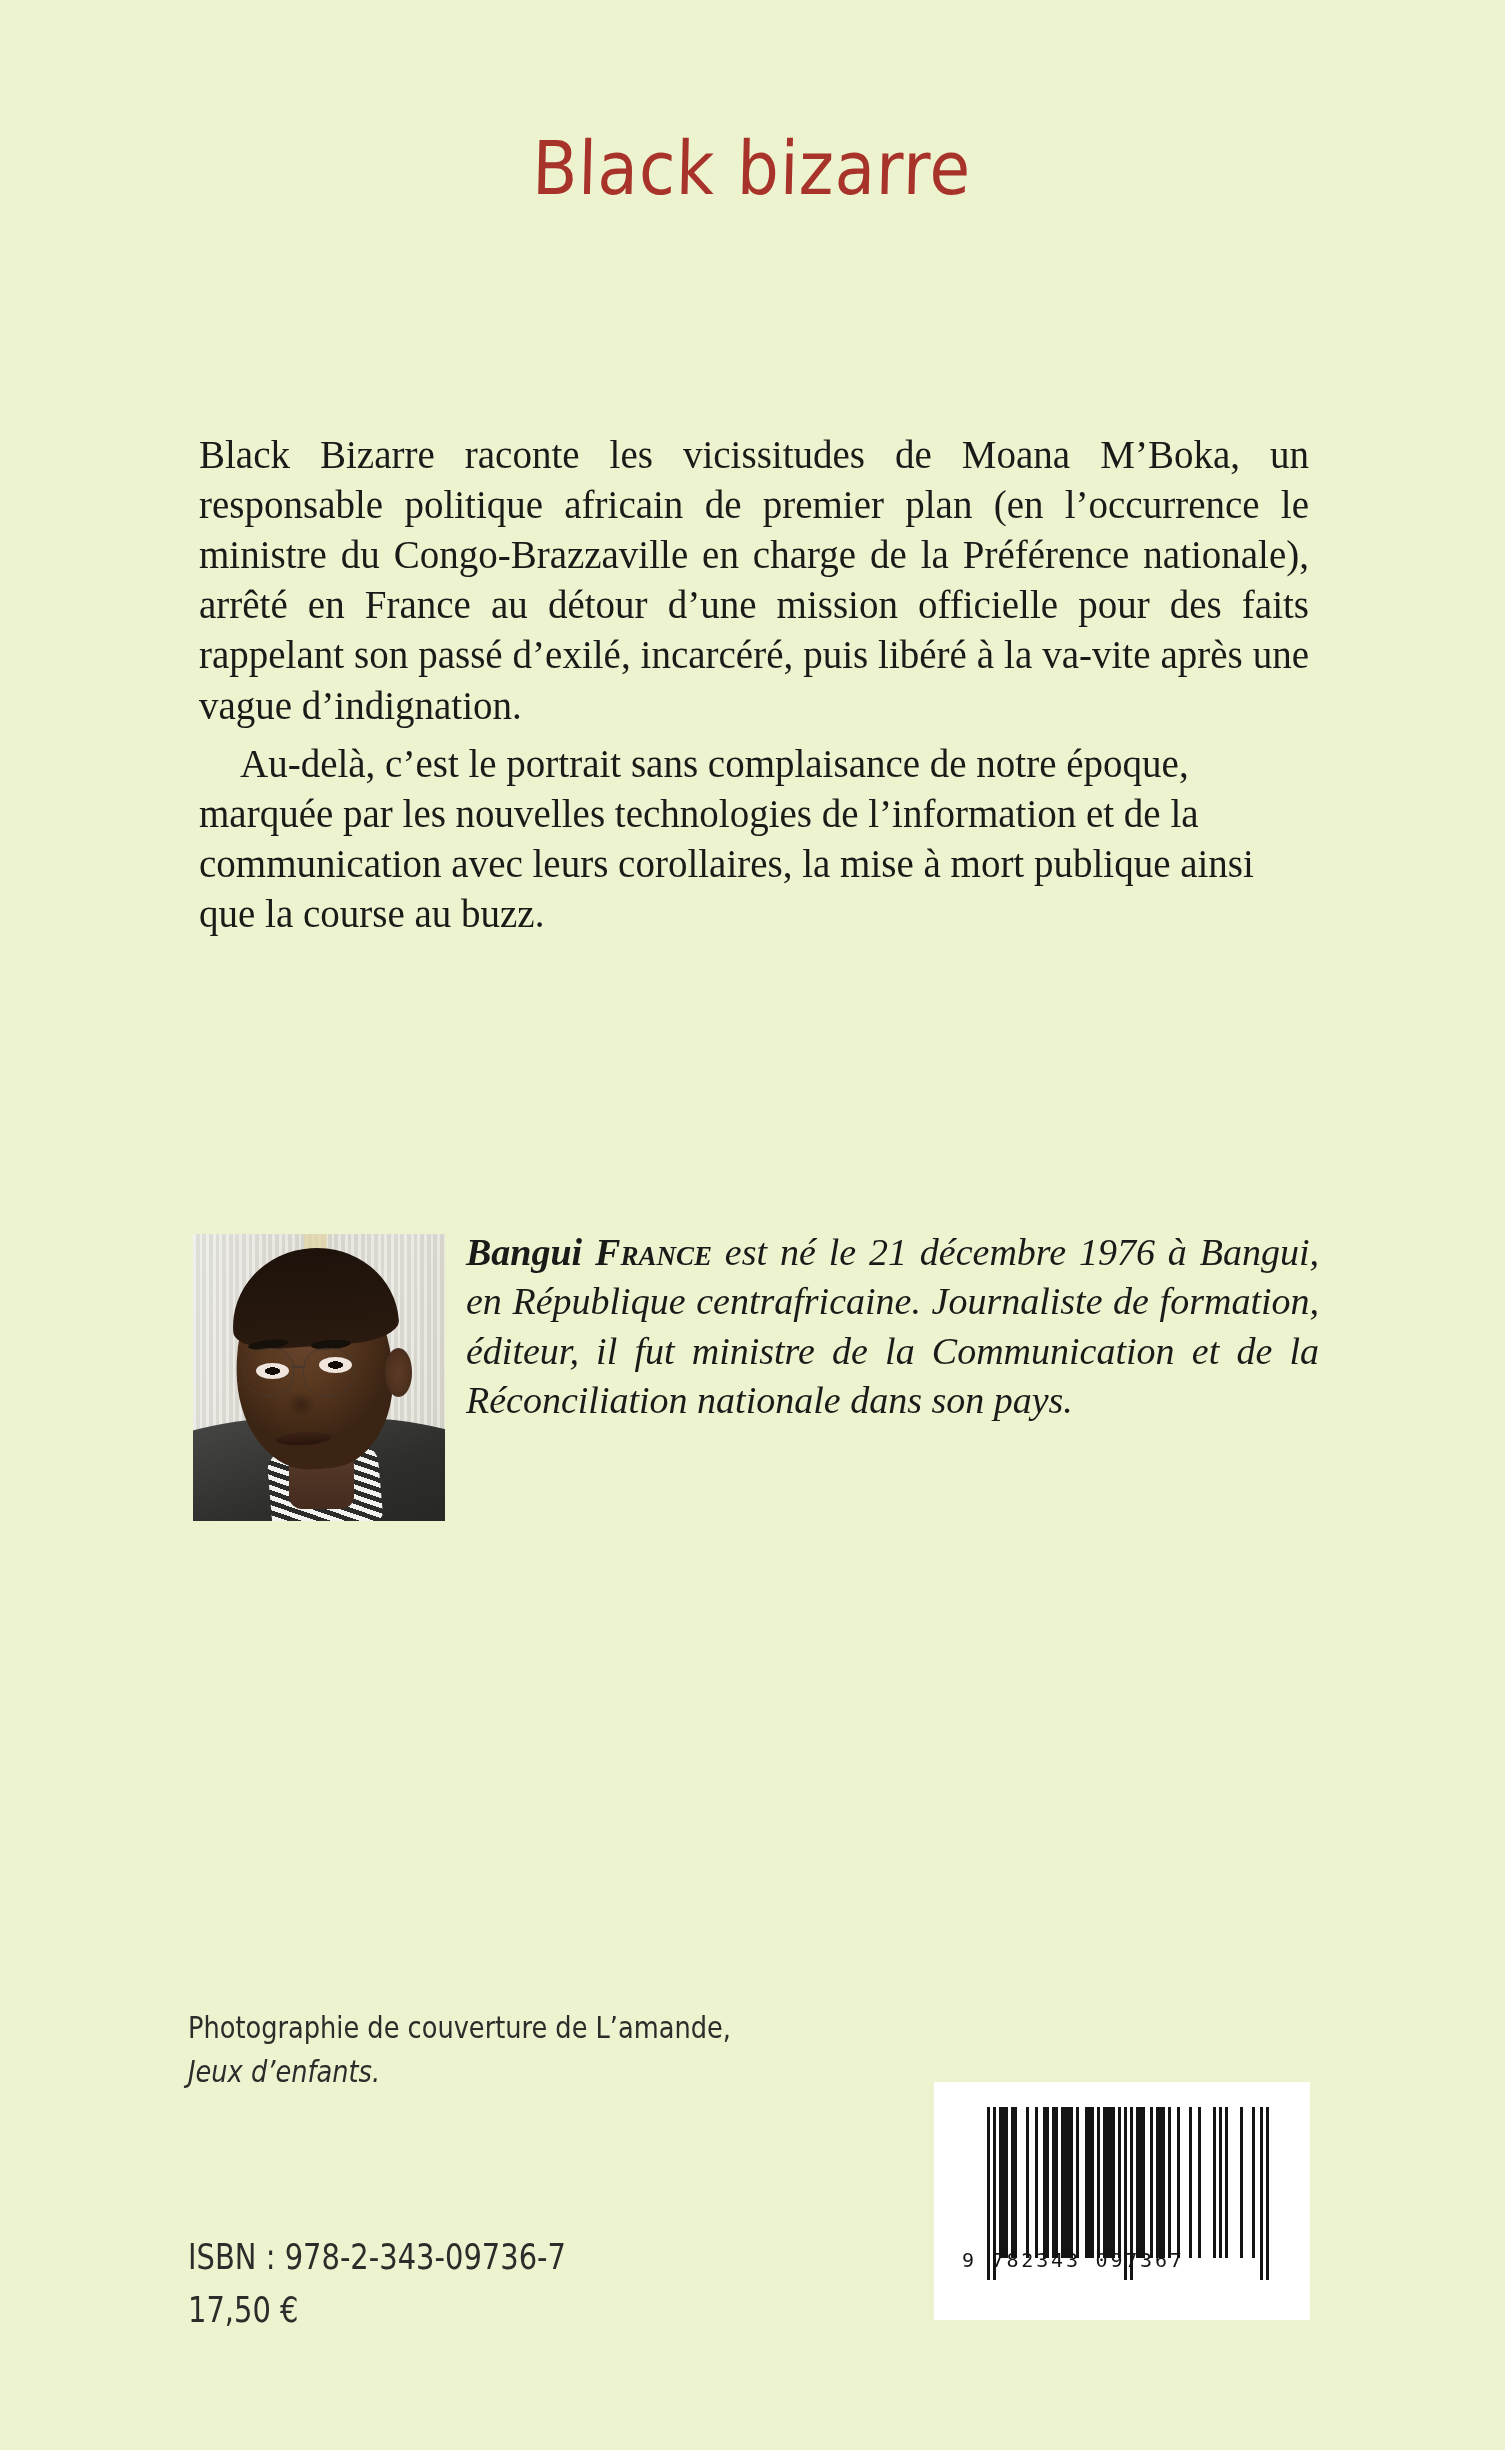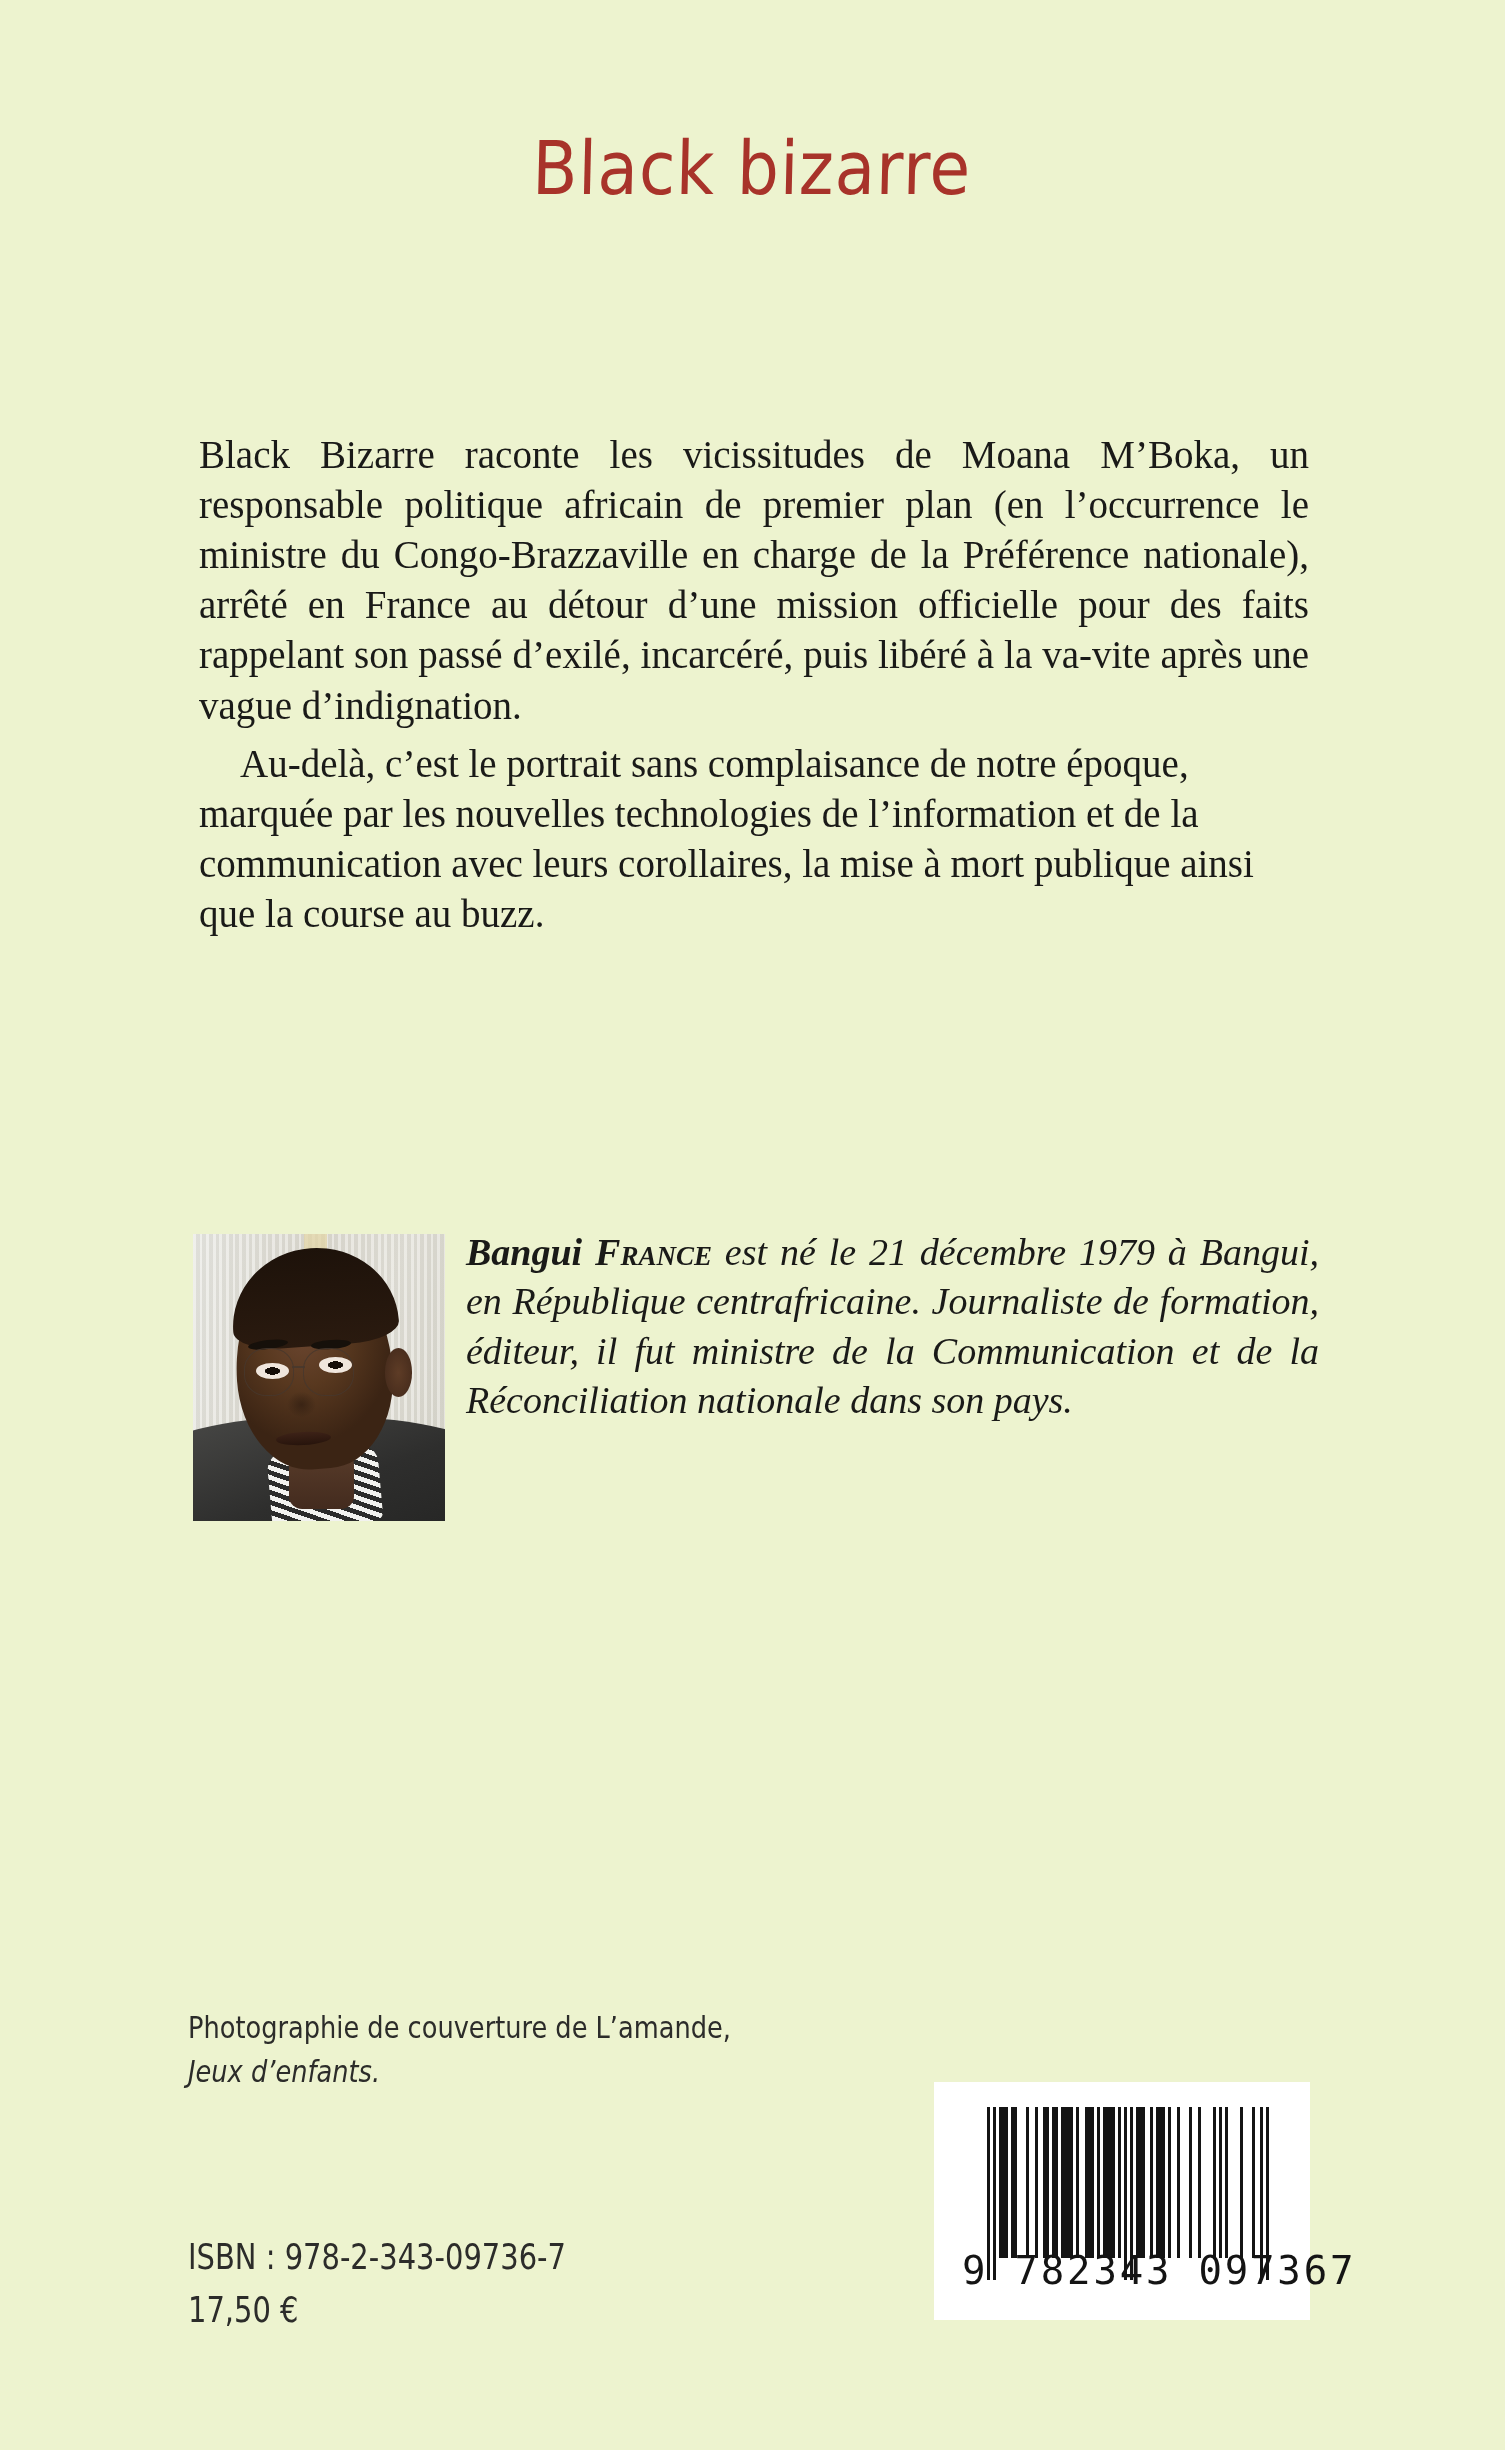--- a/index.html
+++ b/index.html
@@ -232,21 +232,21 @@
     top: 0;
     background: #141414;
   }
   #barcode-digits {
     position: absolute;
     left: 28px;
     top: 166px;
     width: 329px;
     color: #141414;
     font-family: "DejaVu Sans Mono", "Liberation Mono", monospace;
-    font-size: 39px;
+    font-size: 20px;
     letter-spacing: 2.8px;
     white-space: pre;
   }
 </style>
 </head>
 <body>
 
 <div id="cover">
 
   <div id="title">Black bizarre</div>
@@ -273,21 +273,21 @@
       <div class="ph-eye r"></div>
       <div class="ph-glasses">
         <div class="lens l"></div>
         <div class="lens r"></div>
         <div class="bridge"></div>
       </div>
       <div class="ph-nose"></div>
       <div class="ph-mouth"></div>
     </div>
 
-    <div id="author-bio"><span class="name">Bangui </span><span class="smallcaps">France</span><span> est né le 21 décembre 1979 à Bangui, en République centrafricaine. Journaliste de formation, éditeur, il fut ministre de la Communication et de la Réconciliation nationale dans son pays.</span></div>
+    <div id="author-bio"><span class="name">Bangui </span><span class="smallcaps">France</span><span> est né le 21 décembre 1976 à Bangui, en République centrafricaine. Journaliste de formation, éditeur, il fut ministre de la Communication et de la Réconciliation nationale dans son pays.</span></div>
 
   </div>
 
   <div id="photo-credit">
     <div>Photographie de couverture de L’amande,</div>
     <div class="ital">Jeux d’enfants.</div>
   </div>
 
   <div id="isbn-block">
     <div>ISBN : 978-2-343-09736-7</div>

